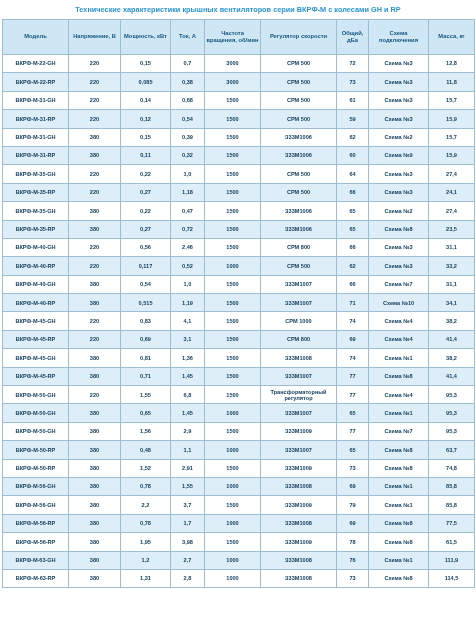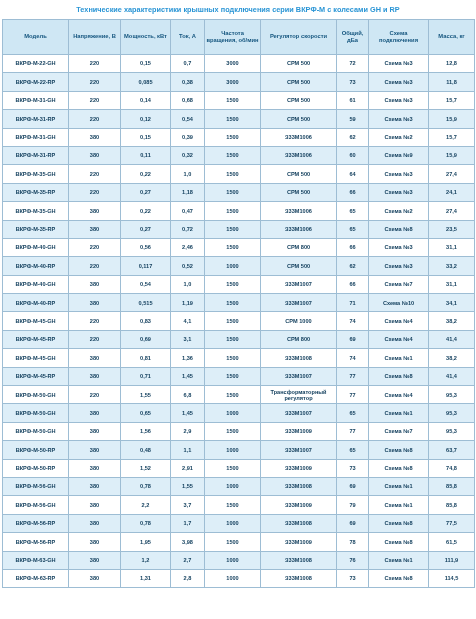--- a/index.html
+++ b/index.html
@@ -96,21 +96,21 @@
   col.c-reg     { width: 76px; }
   col.c-noise   { width: 32px; }
   col.c-scheme  { width: 60px; }
   col.c-mass    { width: 46px; }
 </style>
 </head>
 <body>
 
 <div class="page">
 
-  <div class="table-title">Технические характеристики крышных подключения серии ВКРФ-М с колесами GH и RP</div>
+  <div class="table-title">Технические характеристики крышных вентиляторов серии ВКРФ-М с колесами GH и RP</div>
 
   <div class="table-wrap">
     <table class="spec">
       <colgroup>
         <col class="c-model">
           <col class="c-voltage">
           <col class="c-power">
           <col class="c-current">
         <col class="c-rpm">
           <col class="c-reg">

